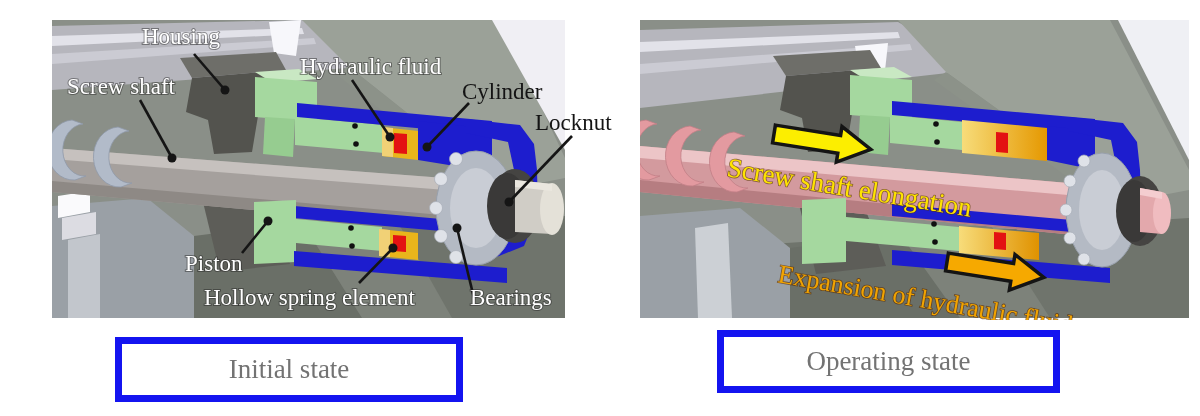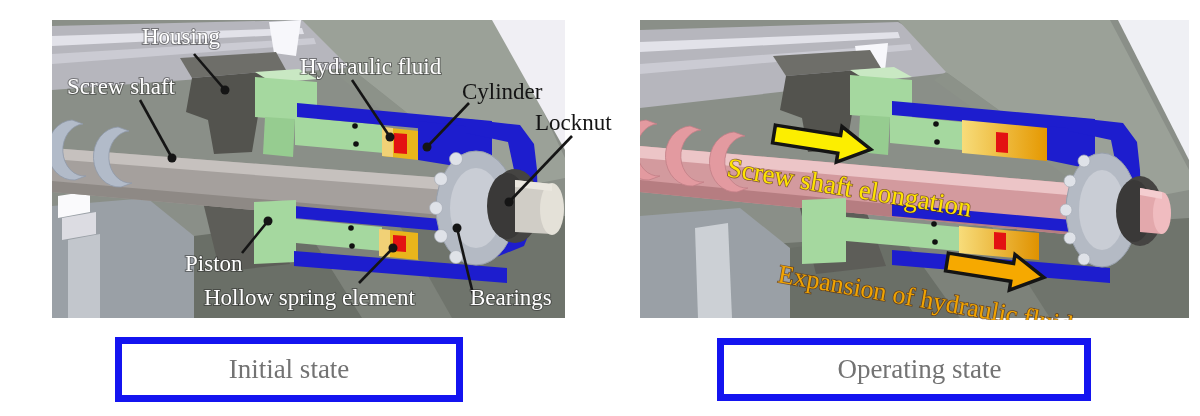--- a/index.html
+++ b/index.html
@@ -9,21 +9,21 @@
   svg text{font-family:"Liberation Serif","DejaVu Serif",serif;font-size:23px;}
   .lbl-w{fill:#ffffff;paint-order:stroke;stroke:rgba(30,30,30,.45);stroke-width:2px;}
   .lbl-b{fill:#141414;}
   .ann-y{fill:#ffe400;font-size:27px;paint-order:stroke;stroke:rgba(90,55,0,.65);stroke-width:1.6px;}
   .ann-o{fill:#f2a400;font-size:26px;paint-order:stroke;stroke:rgba(90,45,0,.65);stroke-width:1.6px;}
   .leader{stroke:#151515;stroke-width:2.6px;}
   .caption{position:absolute;background:#ffffff;border:7px solid #1414f0;
            display:flex;align-items:center;justify-content:center;
            font-size:27px;color:#737373;}
   .cap-left{left:115px;top:337px;width:334px;height:51px;}
-  .cap-right{left:717px;top:338px;width:329px;height:49px;padding-left:31px;}
+  .cap-right{left:717px;top:330px;width:329px;height:49px;}
 </style>
 </head>
 <body>
 
 <div class="page">
 
   <div class="panel" style="left:30px;top:20px;">
     <svg width="580" height="300" viewBox="0 0 580 300">
 
       <g>

